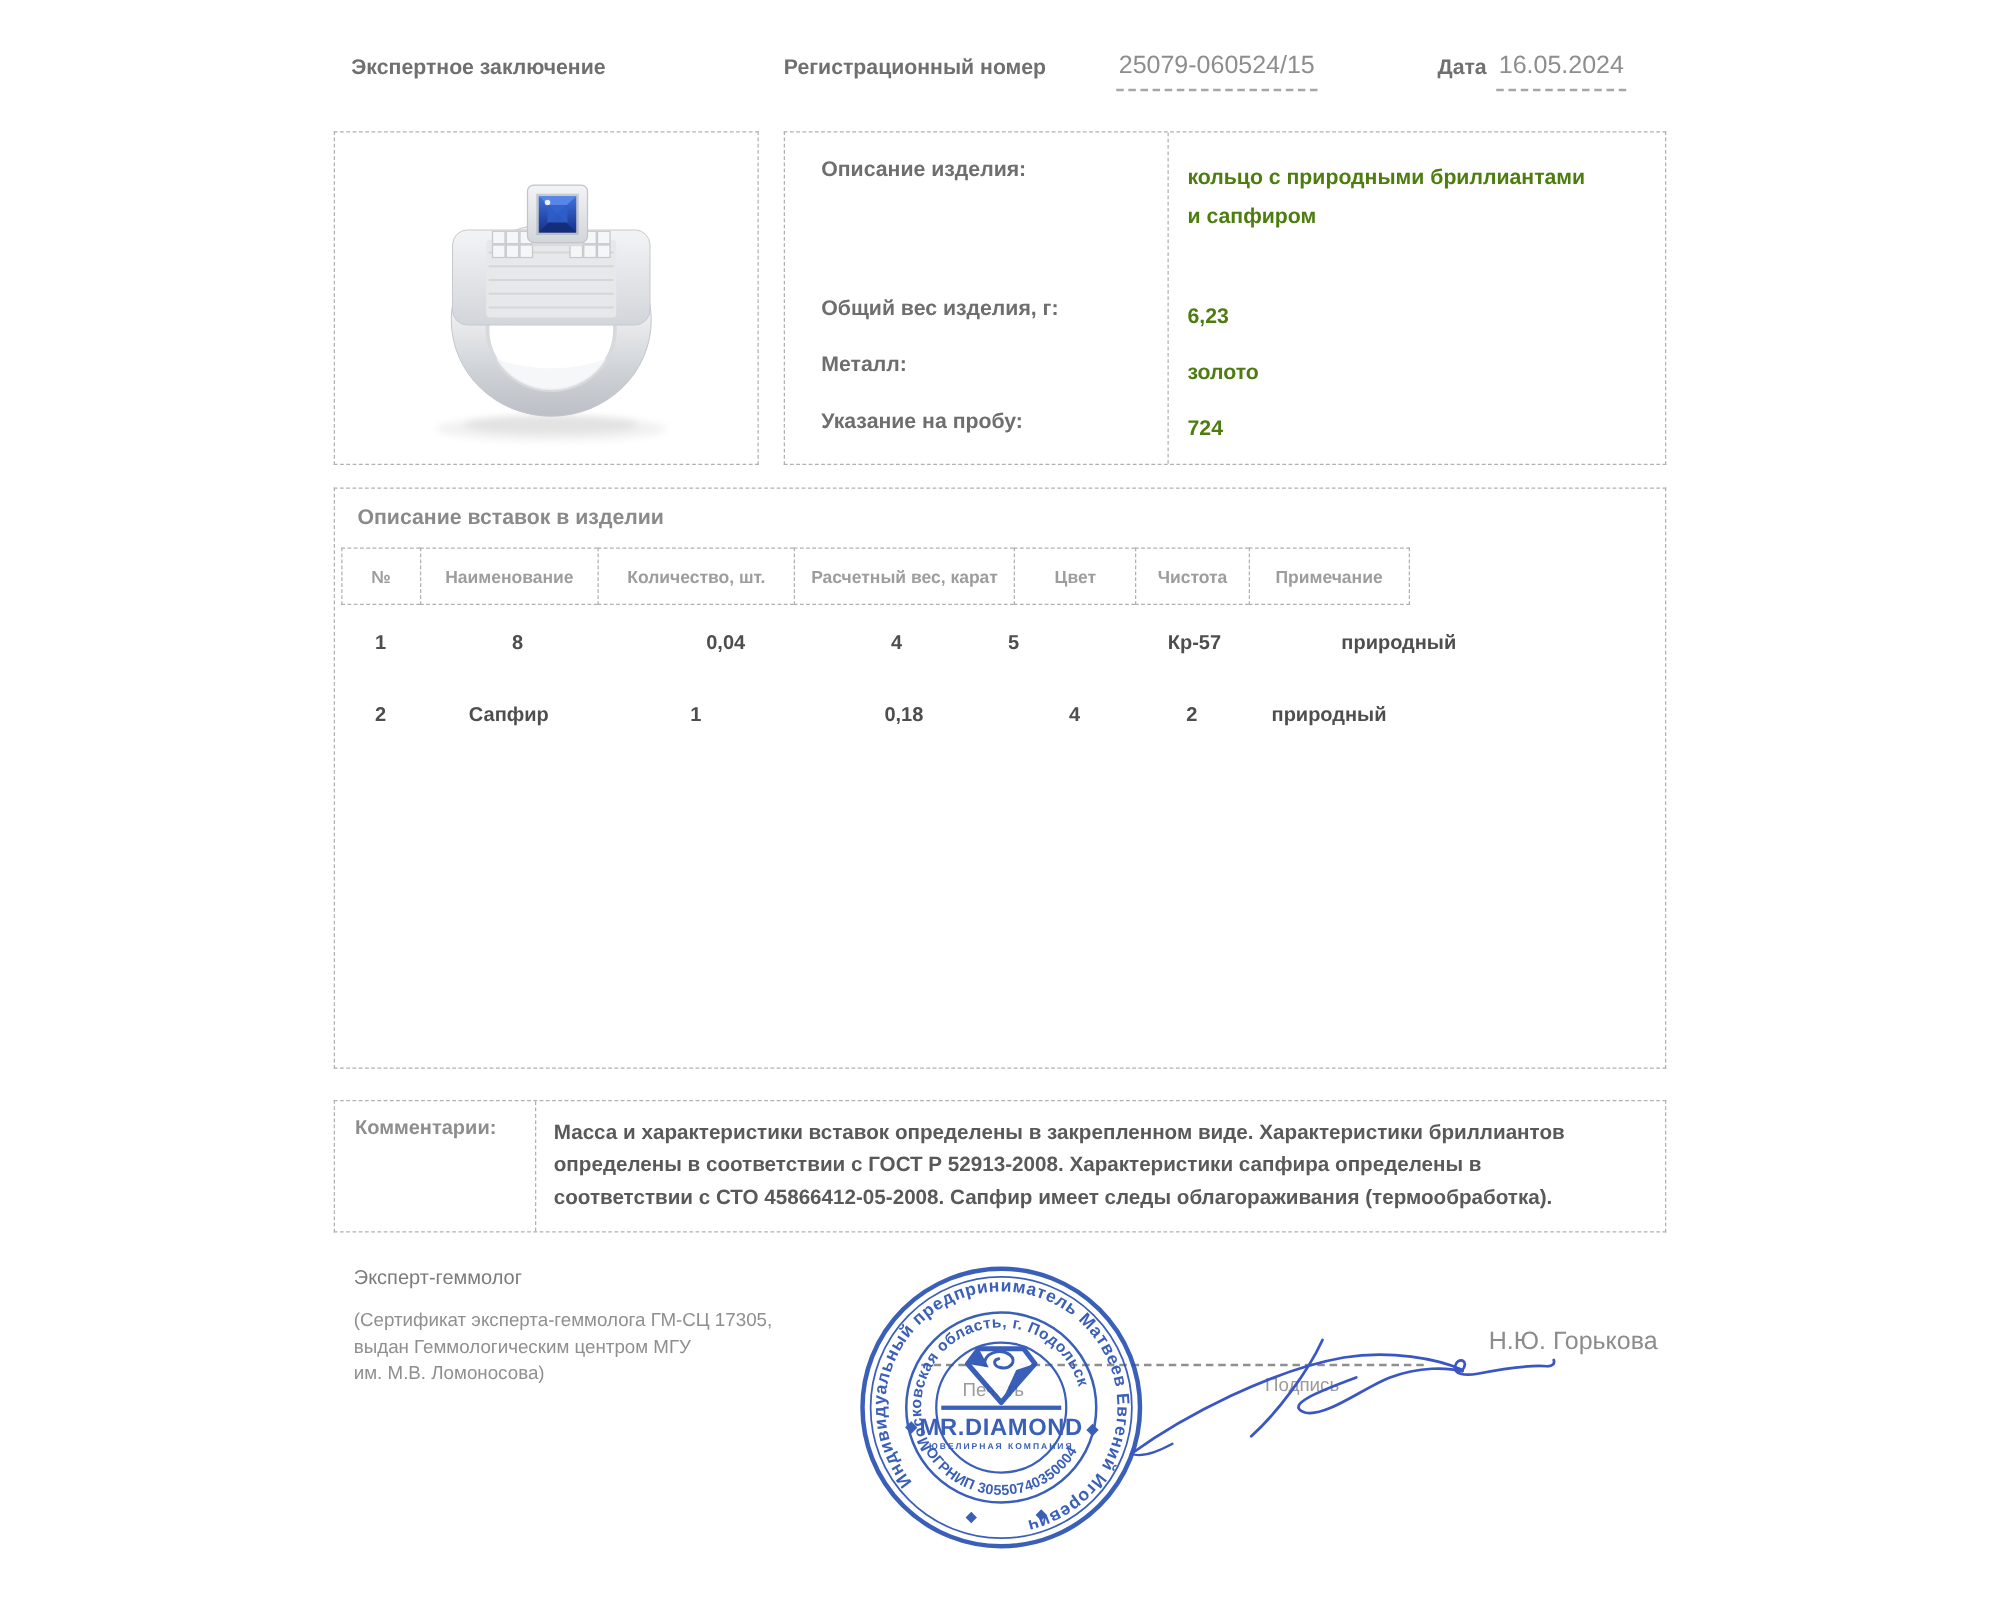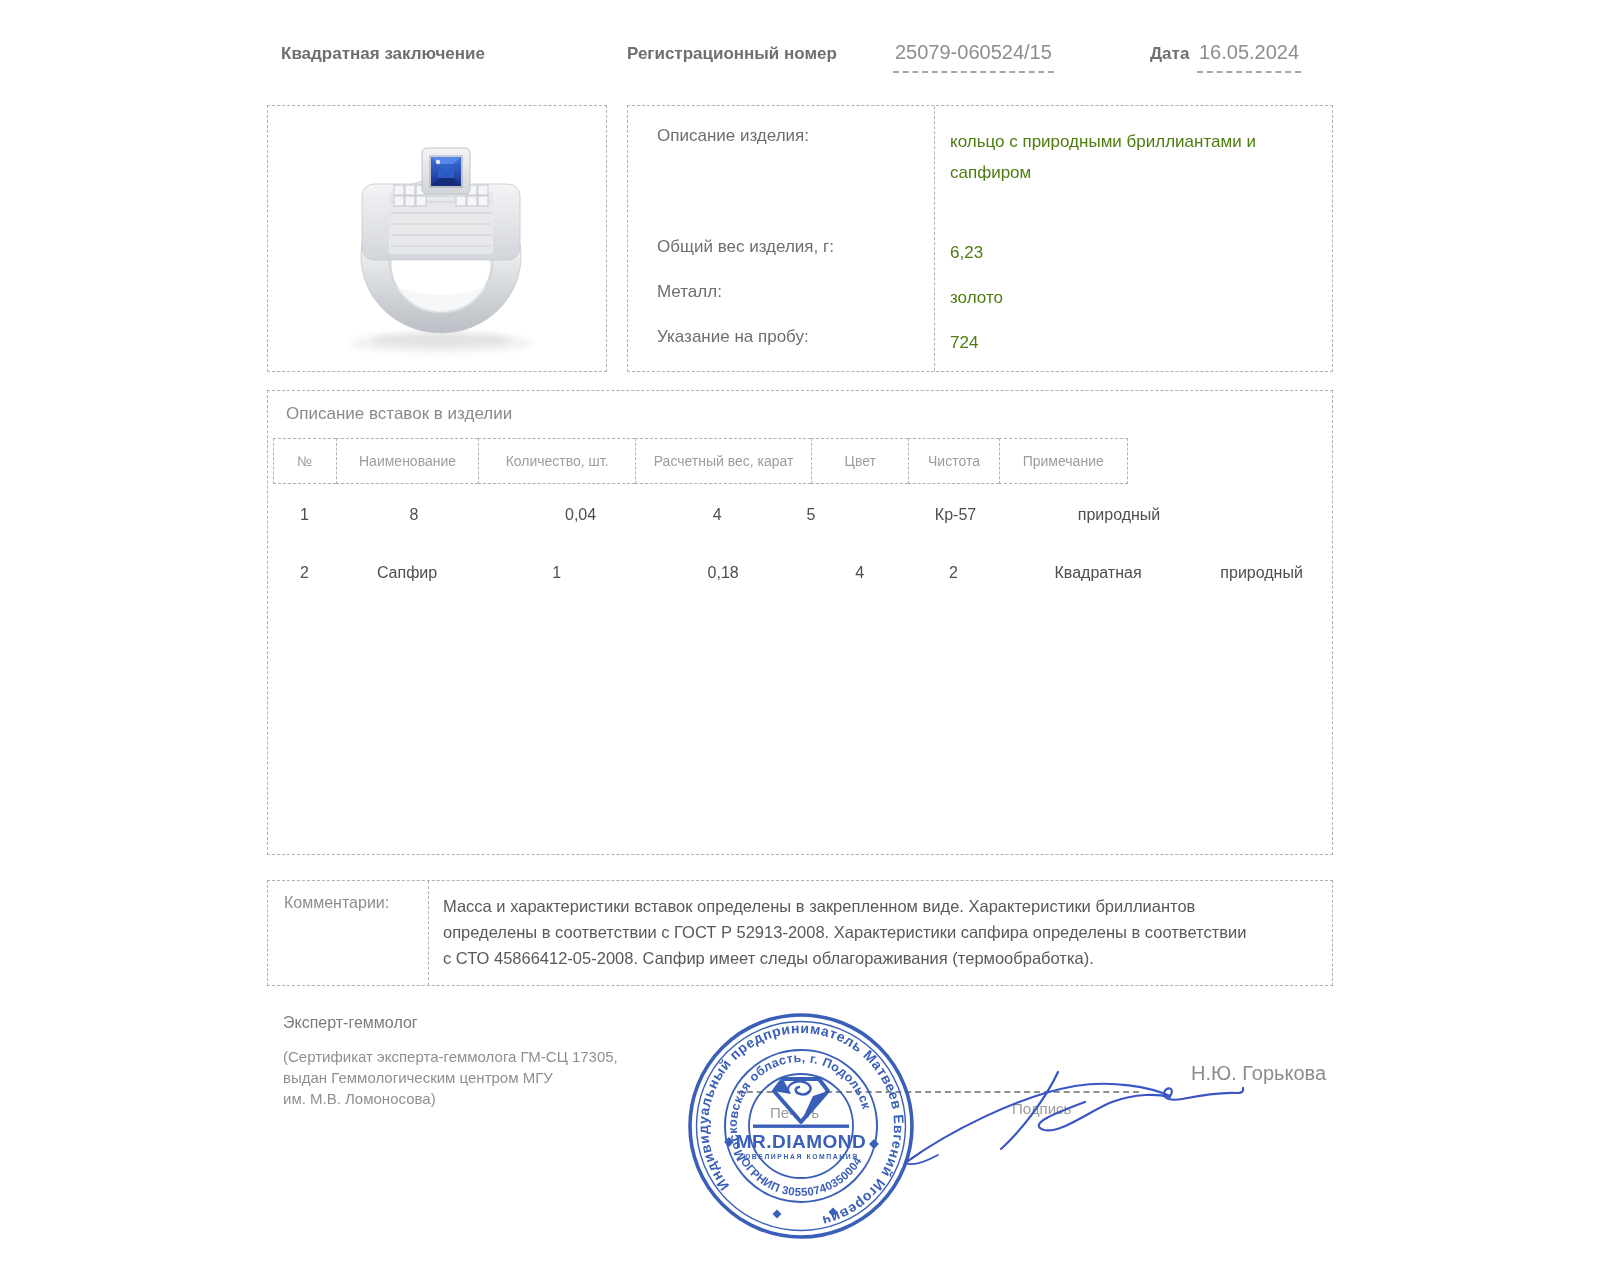--- a/index.html
+++ b/index.html
@@ -14,21 +14,21 @@
   
   .doc-title   { left:281px; top:44px;  font-size:17px; font-weight:bold; color:#6f6f6f; }
   .reg-label   { left:627px; top:44px;  font-size:17px; font-weight:bold; color:#6f6f6f; }
   .reg-value   { left:893px; top:41px;  font-size:20px; color:#8d8d8d;
                  border-bottom:2px dashed #a6a6a6; padding:0 2px 7px 2px; min-width:150px; }
   .date-label  { left:1150px; top:44px; font-size:17px; font-weight:bold; color:#6f6f6f; }
   .date-value  { left:1197px; top:41px; font-size:20px; color:#8d8d8d;
                  border-bottom:2px dashed #a6a6a6; padding:0 2px 7px 2px; }
 
   
-  .panel { border:1.5px dashed #b1b1b1; background:#fff; }
+  .panel { border:1.5px dashed #b1b1b1; background:#fff;font-weight:bold; }
 
   .photo-panel { left:267px; top:105px; width:340px; height:267px; }
   .info-panel  { left:627px; top:105px; width:706px; height:267px; }
   .info-divider{ position:absolute; left:306px; top:0; width:0; height:100%;
                  border-left:1.5px dashed #b1b1b1; }
   .info-row    { position:absolute; left:0; width:100%; }
   .info-label  { position:absolute; left:29px; font-size:17px; color:#6e6e6e; }
   .info-value  { position:absolute; left:322px; width:330px; font-size:17px; color:#4d7c0f; line-height:31px; }
 
   
@@ -64,21 +64,21 @@
 
   .footer-svg { left:660px; top:992px; width:640px; height:288px; z-index:2; }
   .stamp text { fill:#2a52b2; font-family:"Liberation Sans","DejaVu Sans",sans-serif; font-weight:bold; }
   .ring-svg { position:absolute; left:0; top:0; }
 </style>
 </head>
 <body>
 
 <div class="page">
 
-  <div class="abs doc-title">Квадратная заключение</div>
+  <div class="abs doc-title">Экспертное заключение</div>
   <div class="abs reg-label">Регистрационный номер</div>
   <div class="abs reg-value">25079-060524/15</div>
   <div class="abs date-label">Дата</div>
   <div class="abs date-value">16.05.2024</div>
 
   <div class="abs panel photo-panel">
     <svg class="ring-svg" width="337" height="264" viewBox="0 0 337 264">
       <defs>
         <linearGradient id="gBand" x1="0" y1="0" x2="0" y2="1">
           <stop offset="0" stop-color="#eef0f2"></stop>
@@ -179,21 +179,20 @@
         <div class="td c6">Кр-57</div>
         <div class="td c7">природный</div>
       </div>
       <div class="tr">
         <div class="td c0">2</div>
         <div class="td c1">Сапфир</div>
         <div class="td c2">1</div>
         <div class="td c3">0,18</div>
         <div class="td c4">4</div>
         <div class="td c5">2</div>
-        <div class="td c6">Квадратная</div>
         <div class="td c7">природный</div>
       </div>
     </div>
   </div>
 
   <div class="abs panel comments-panel">
     <div class="comments-labelbox">Комментарии:</div>
     <div class="comments-text">Масса и характеристики вставок определены в закрепленном виде. Характеристики бриллиантов определены в соответствии с ГОСТ Р 52913-2008. Характеристики сапфира определены в соответствии с СТО 45866412-05-2008. Сапфир имеет следы облагораживания (термообработка).</div>
   </div>
 

